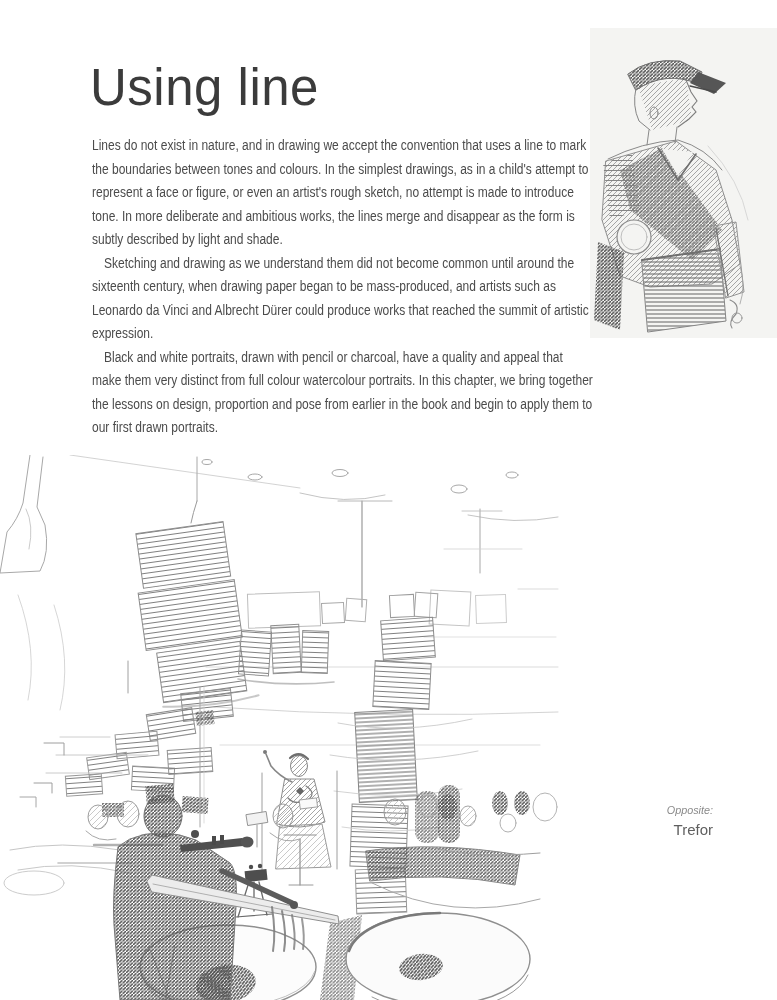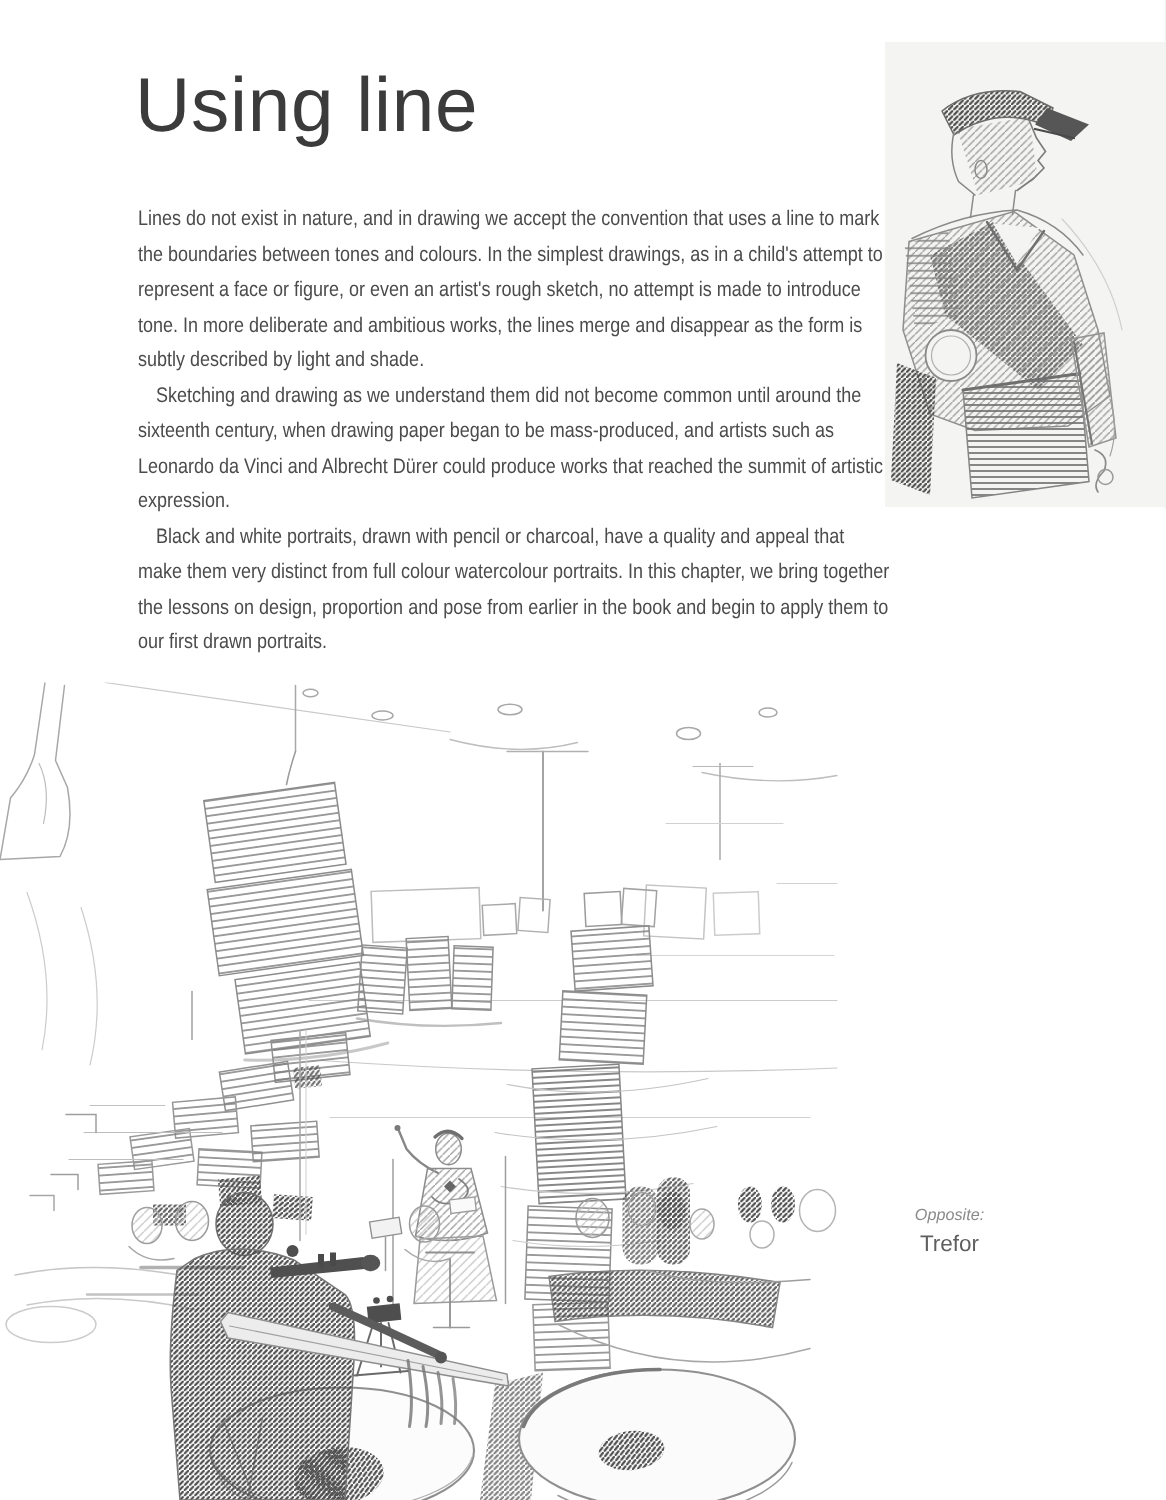--- a/index.html
+++ b/index.html
@@ -1,27 +1,27 @@
 <!DOCTYPE html>
 <html style="--page-bg: #ffffff; --panel-bg: #f4f4f2; --heading-text: #3b3b3b; --body-text: #4b4b4b; --caption-text: #8a8a8a; --caption-title-text: #5f5f5f; --pencil-stroke: #8a8a8a; --pencil-dark: #4f4f4f;"><head>
 <meta charset="utf-8">
 <style>
   html,body{margin:0;padding:0;background:#e9e9e9;}
   .page{position:relative;width:777px;height:1000px;background:var(--page-bg,#ffffff);overflow:hidden;
         font-family:"Liberation Sans","DejaVu Sans",sans-serif;}
-  .title{position:absolute;left:90px;top:40px;margin:0;font-size:51px;font-weight:300;
+  .title{position:absolute;left:90px;top:58px;margin:0;font-size:51px;font-weight:300;
          letter-spacing:.5px;color:var(--heading-text,#3b3b3b);}
   .body-text{position:absolute;left:92px;top:134px;width:585px;transform:scaleX(.857);
              transform-origin:0 0;font-size:14px;line-height:23.5px;color:var(--body-text,#4b4b4b);}
   .body-text p{margin:0;}
   .body-text p.indent{text-indent:14px;}
   .portrait-panel{position:absolute;left:590px;top:28px;width:187px;height:310px;
                   background:var(--panel-bg,#f4f4f2);}
   .scene{position:absolute;left:0;top:455px;width:560px;height:545px;}
-  .caption{position:absolute;right:64px;top:804px;width:160px;text-align:center;
+  .caption{position:absolute;right:64px;top:804px;width:160px;text-align:right;
            color:var(--caption-text,#8a8a8a);}
   .caption .label{font-style:italic;font-size:10.8px;margin:0 0 5px;}
   .caption .ctitle{font-size:15px;font-style:normal;margin:0 0 6px;color:var(--caption-title-text,#5f5f5f);}
   .caption .ctext{font-style:italic;font-size:10.8px;line-height:13.6px;margin:0;}
   svg{display:block;}
 </style>
 </head>
 <body>
 
 <svg width="0" height="0" style="position:absolute">

